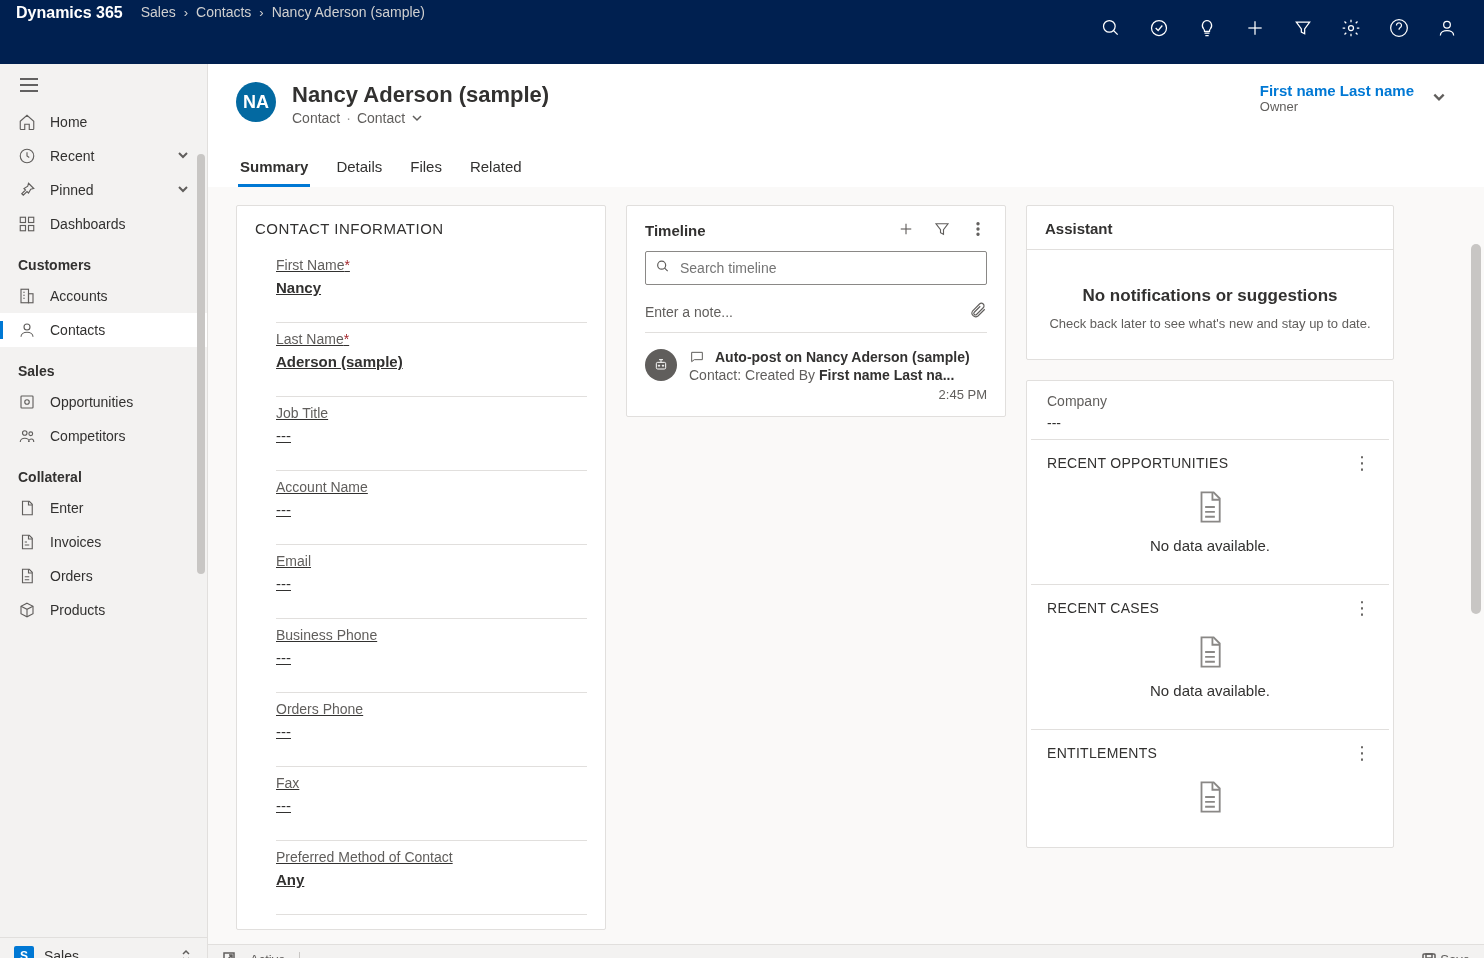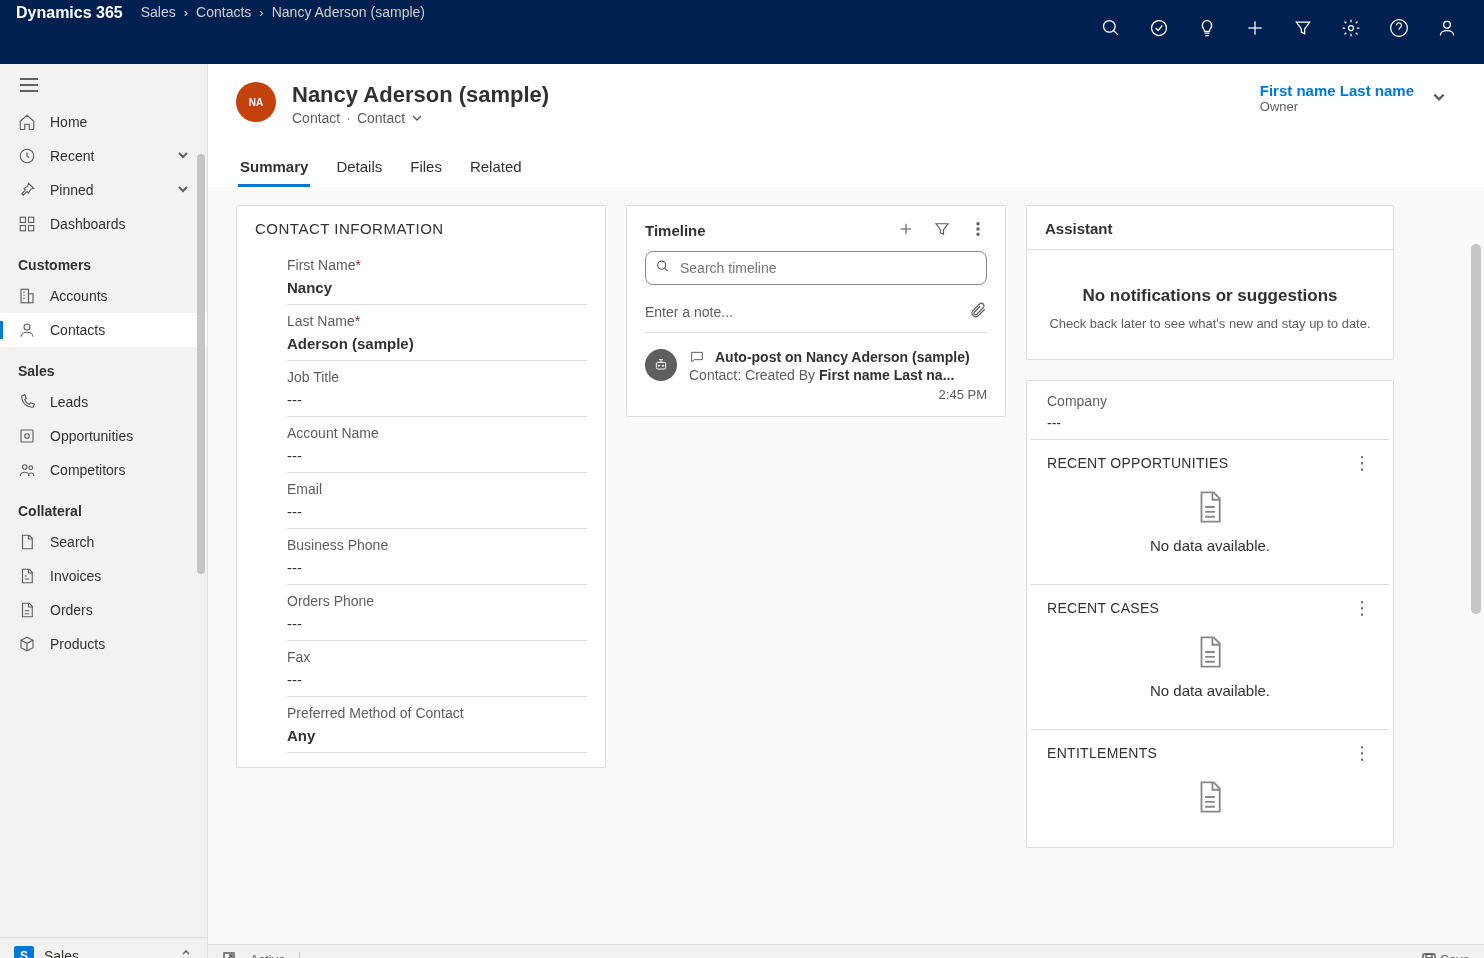--- a/index.html
+++ b/index.html
@@ -29,52 +29,52 @@
 .nav-group { padding: 16px 18px 6px; font-size: 14px; font-weight: 600; color: #323130; }
 .area-switcher { border-top: 1px solid #e1dfdd; padding: 8px 14px; display: flex; align-items: center; gap: 10px; background: #f3f2f1; }
 .area-switcher .sq { width: 20px; height: 20px; background: #0078d4; color: white; font-size: 12px; font-weight:600; display:flex; align-items:center; justify-content:center; border-radius:2px;}
 .area-switcher .updown svg { width:14px; height:14px; stroke:#605e5c; fill:none; stroke-width:1.5;}
 .area-switcher .updown { margin-left:auto; display:flex; flex-direction:column; gap:-4px;}
 
 .main { flex: 1; background: #faf9f8; overflow: hidden; display: flex; flex-direction: column; position: relative;}
 .main-scroll-thumb { position: absolute; right: 3px; top: 180px; width: 10px; height: 370px; background: #c8c6c4; border-radius: 5px; }
 .recordhdr { background:#fff; padding: 18px 28px 0; }
 .hdr-top { display: flex; align-items: flex-start; gap: 16px; }
-.avatar { width: 40px; height: 40px; border-radius: 50%; background: #c2410c; color: white; display: flex; align-items: center; justify-content: center; font-weight: 600; font-size: 10px; }
+.avatar { width: 40px; height: 40px; border-radius: 50%; background: #0369a1; color: white; display: flex; align-items: center; justify-content: center; font-weight: 600; font-size: 18px; }
 .hdr-title h1 { font-size: 22px; font-weight: 600; }
 .hdr-sub { font-size: 14px; color: #605e5c; margin-top: 2px; display:flex; align-items:center; gap:6px;}
 .hdr-sub .dot { color:#999; }
 .owner-box { margin-left: auto; text-align: left; display:flex; align-items:center; gap:18px; padding-right:10px;}
 .owner-box .ownname { color: #0078d4; font-weight: 600; font-size: 15px; }
 .owner-box .ownlbl { color: #605e5c; font-size: 13px; }
 .owner-box .chev svg { width:14px; height:14px; stroke:#605e5c; fill:none; stroke-width:2;}
 .tabs { display: flex; gap: 24px; margin-top: 24px; padding-left: 2px; }
 .tab { padding: 8px 2px 12px; font-size: 15px; color: #323130; cursor: pointer; position: relative; }
 .tab.active { font-weight: 600; }
 .tab.active::after { content:""; position:absolute; left:0; right:0; bottom:0; height:3px; background:#0078d4; }
 
 .cols { display: flex; gap: 20px; padding: 18px 28px 0; flex: 1; overflow: hidden; }
 .card { background: #fff; border: 1px solid #e1dfdd; border-radius: 2px; }
 .col1 { width: 370px; }
 .col2 { width: 380px; }
 .col3 { flex: 1; display:flex; flex-direction:column; gap:20px; max-width: 368px;}
 .card-pad { padding: 14px 18px; }
 .section-title { font-size: 15px; letter-spacing: 0.5px; color: #323130; margin-bottom: 12px; font-weight:400;}
-.field { border-bottom: 1px solid #e1dfdd; padding: 8px 0 8px; margin-left: 32px;}
+.field { border-bottom: 1px solid #e1dfdd; padding: 8px 0 26px; margin-left: 21px; text-decoration: underline;}
 .field-label { font-size: 14px; color: #605e5c; margin-bottom: 6px; }
 .field-label .req { color: #a4262c; }
 .field-value { font-size: 15px; color: #323130; font-weight: 600; }
 .field-value.empty { font-weight:400; color:#323130;}
 
 .timeline-hdr { display: flex; align-items: center; padding: 14px 18px 10px; }
 .timeline-hdr .ttl { font-size: 15px; font-weight: 600; }
 .timeline-hdr .ticons { margin-left:auto; display:flex; gap:18px; }
 .timeline-hdr .ticons svg { width:18px; height:18px; stroke:#605e5c; fill:none; stroke-width:1.5;}
 .timeline-search { margin: 0 18px 10px; position:relative;}
-.timeline-search input { width: 100%; padding: 8px 10px 8px 34px; border: 1px solid #8a8886; border-radius: 8px; font-size: 14px; }
+.timeline-search input { width: 100%; padding: 8px 10px 8px 34px; border: 1px solid #8a8886; border-radius: 2px; font-size: 14px; }
 .timeline-search .sicon { position:absolute; left:10px; top:50%; transform:translateY(-50%);}
 .timeline-search .sicon svg { width:16px; height:16px; stroke:#605e5c; fill:none; stroke-width:1.8;}
 .note-row { margin: 0 18px 8px; display:flex; align-items:center; border-bottom:1px solid #e1dfdd; padding:6px 0 10px;}
 .note-row .ph { color:#605e5c; font-size:14px;}
 .note-row .clip { margin-left:auto;}
 .note-row .clip svg { width:18px;height:18px; stroke:#605e5c; fill:none; stroke-width:1.5;}
 .tl-item { display:flex; gap:12px; padding: 8px 18px 14px; }
 .tl-avatar { width:32px; height:32px; border-radius:50%; background:#605e5c; display:flex; align-items:center; justify-content:center;}
 .tl-avatar svg { width:16px;height:16px; stroke:white; fill:none; stroke-width:1.5;}
 .tl-body { flex:1; font-size:14px;}
@@ -238,28 +238,20 @@
               <path d="M4 21c0-4 4-6 8-6s8 2 8 6"></path>
             </svg>
           </span>
         <span>Contacts</span>
       </div>
 
       <div class="nav-group">Sales</div>
       <div class="nav-item">
         <span class="nicon">
             <svg viewBox="0 0 24 24">
-              <path d="M5 4c0 9 6 15 15 15l2-4-5-2-2 2c-3-1-5-3-6-6l2-2-2-5z"></path>
-            </svg>
-          </span>
-        <span>Leads</span>
-      </div>
-      <div class="nav-item">
-        <span class="nicon">
-            <svg viewBox="0 0 24 24">
               <rect x="4" y="4" width="16" height="16" rx="1"></rect>
               <circle cx="12" cy="12" r="3"></circle>
             </svg>
           </span>
         <span>Opportunities</span>
       </div>
       <div class="nav-item">
         <span class="nicon">
             <svg viewBox="0 0 24 24">
               <circle cx="9" cy="8" r="3"></circle>
@@ -271,21 +263,21 @@
       </div>
 
       <div class="nav-group">Collateral</div>
       <div class="nav-item">
         <span class="nicon">
             <svg viewBox="0 0 24 24">
               <path d="M6 3h9l4 4v14H6z"></path>
               <path d="M14 3v5h5"></path>
             </svg>
           </span>
-        <span>Search</span>
+        <span>Enter</span>
       </div>
       <div class="nav-item">
         <span class="nicon">
             <svg viewBox="0 0 24 24">
               <path d="M6 3h9l4 4v14H6z"></path>
               <path d="M14 3v5h5M9 12h3M9 16h6"></path>
             </svg>
           </span>
         <span>Invoices</span>
       </div>

